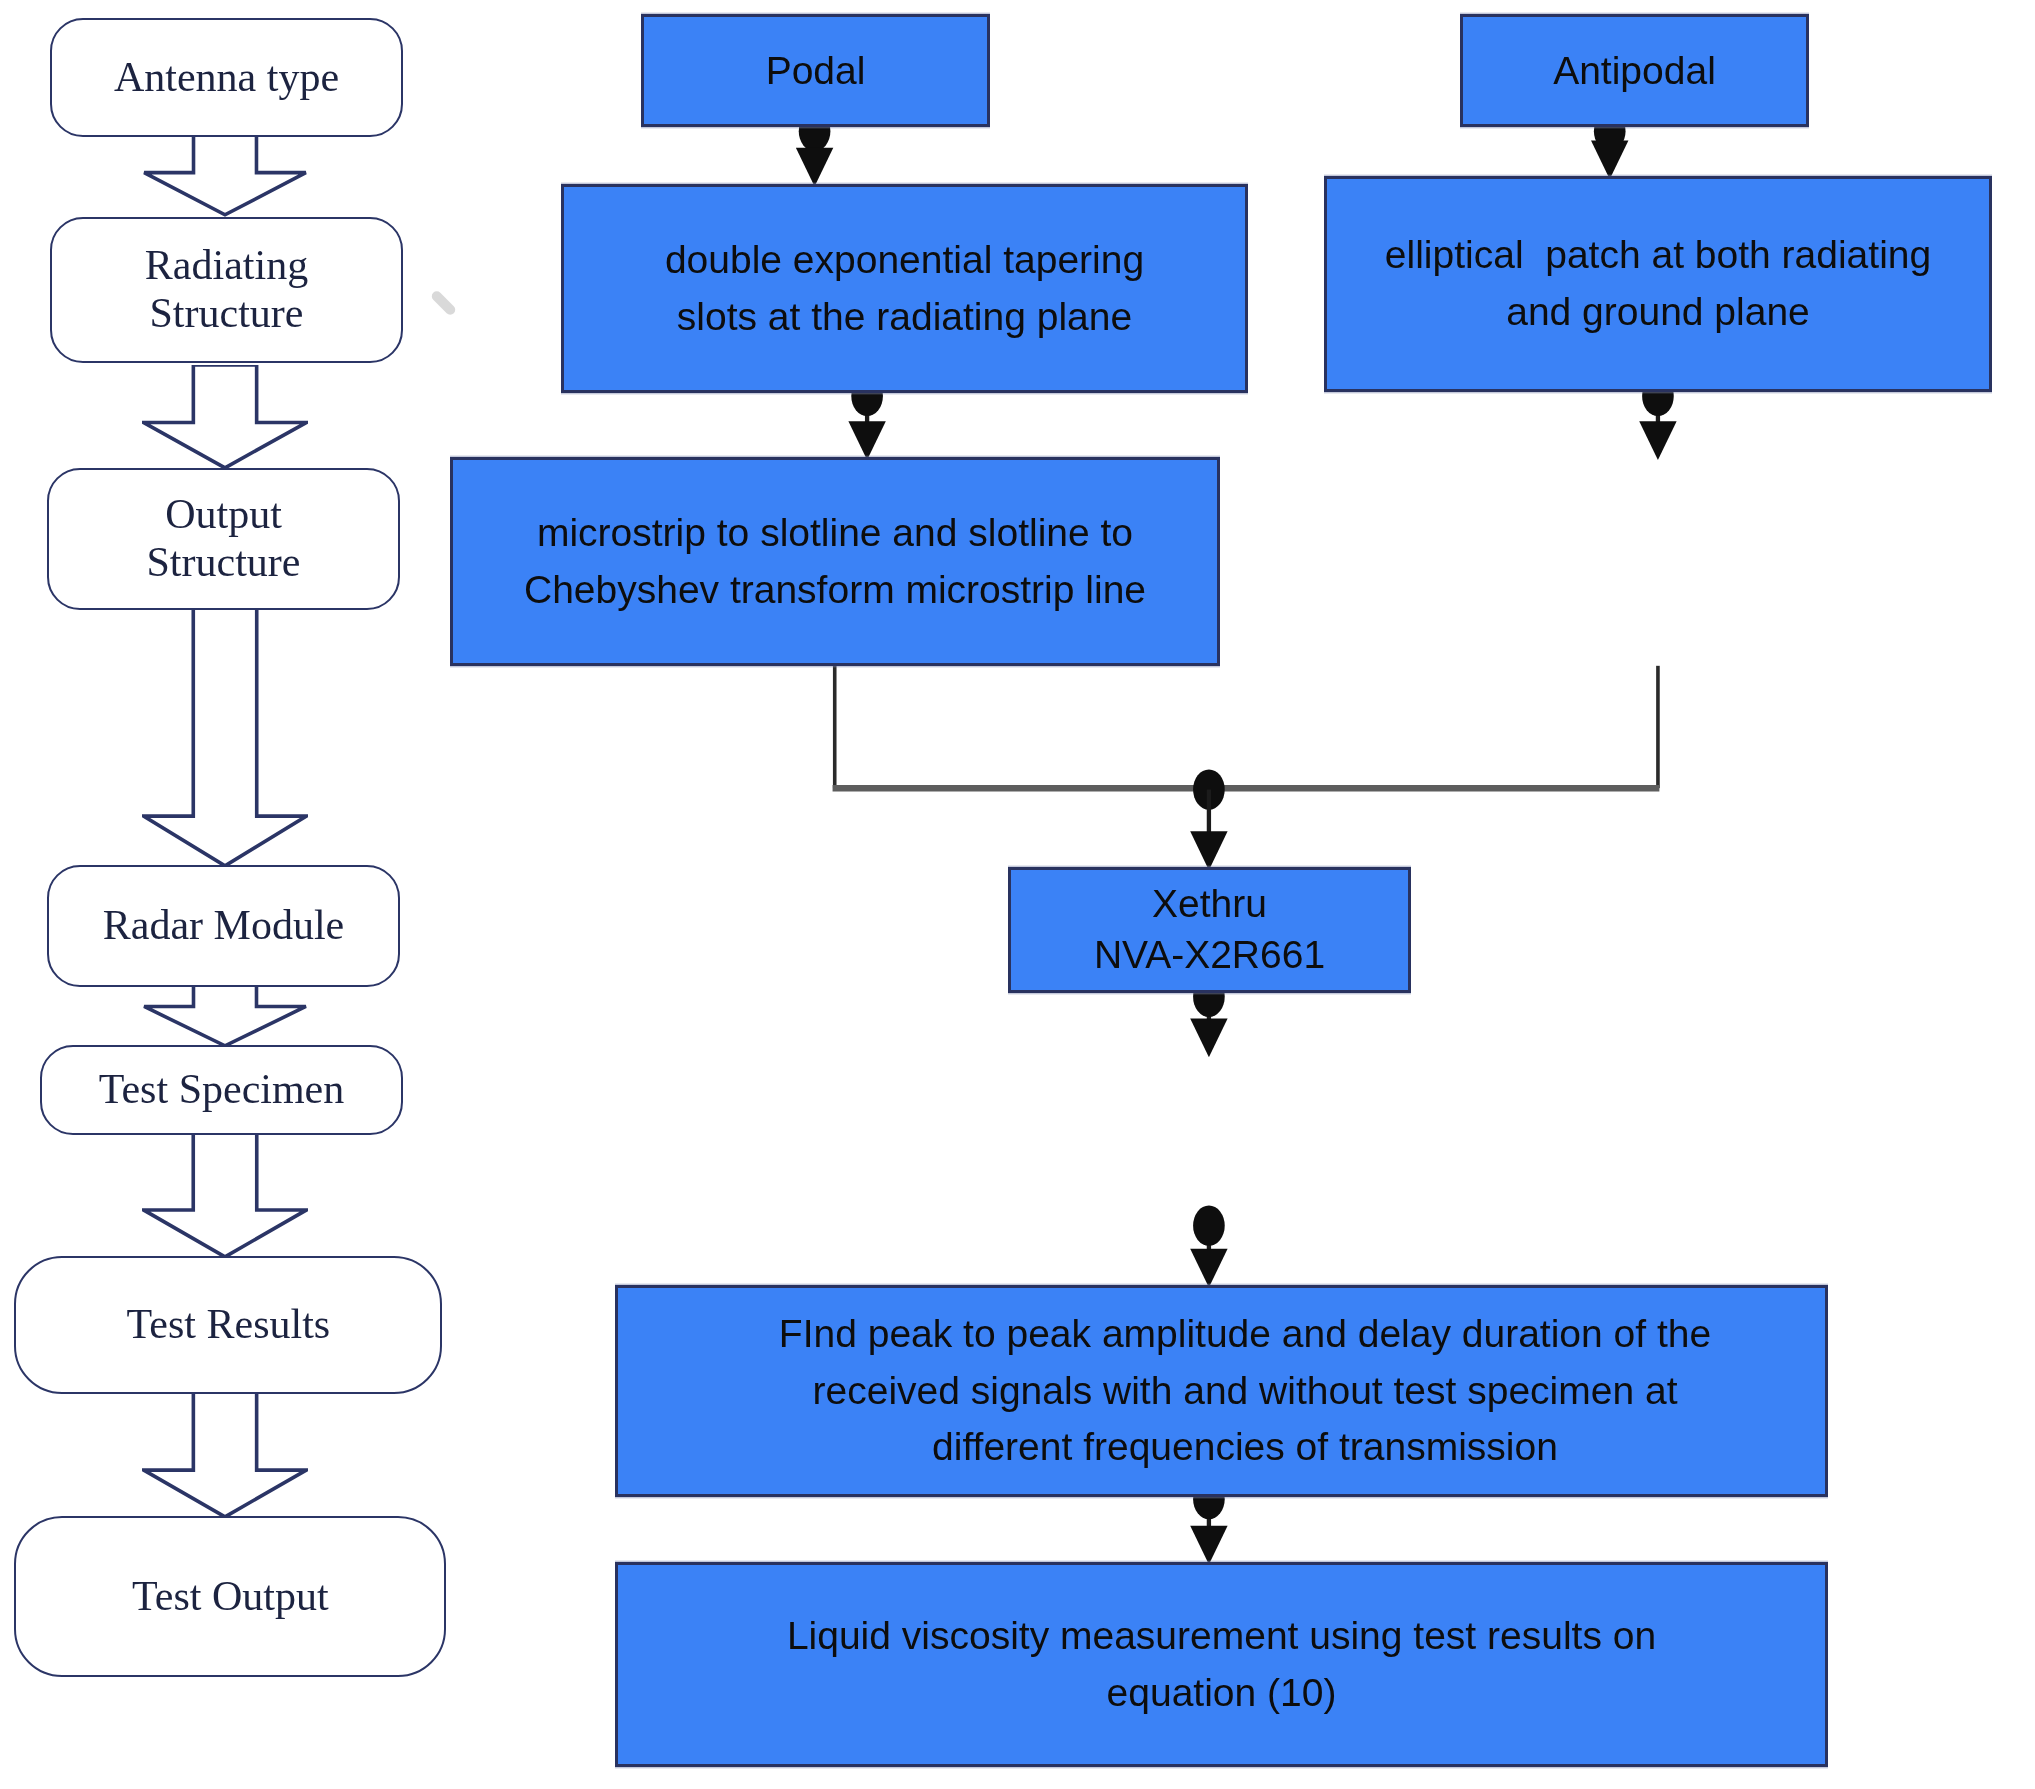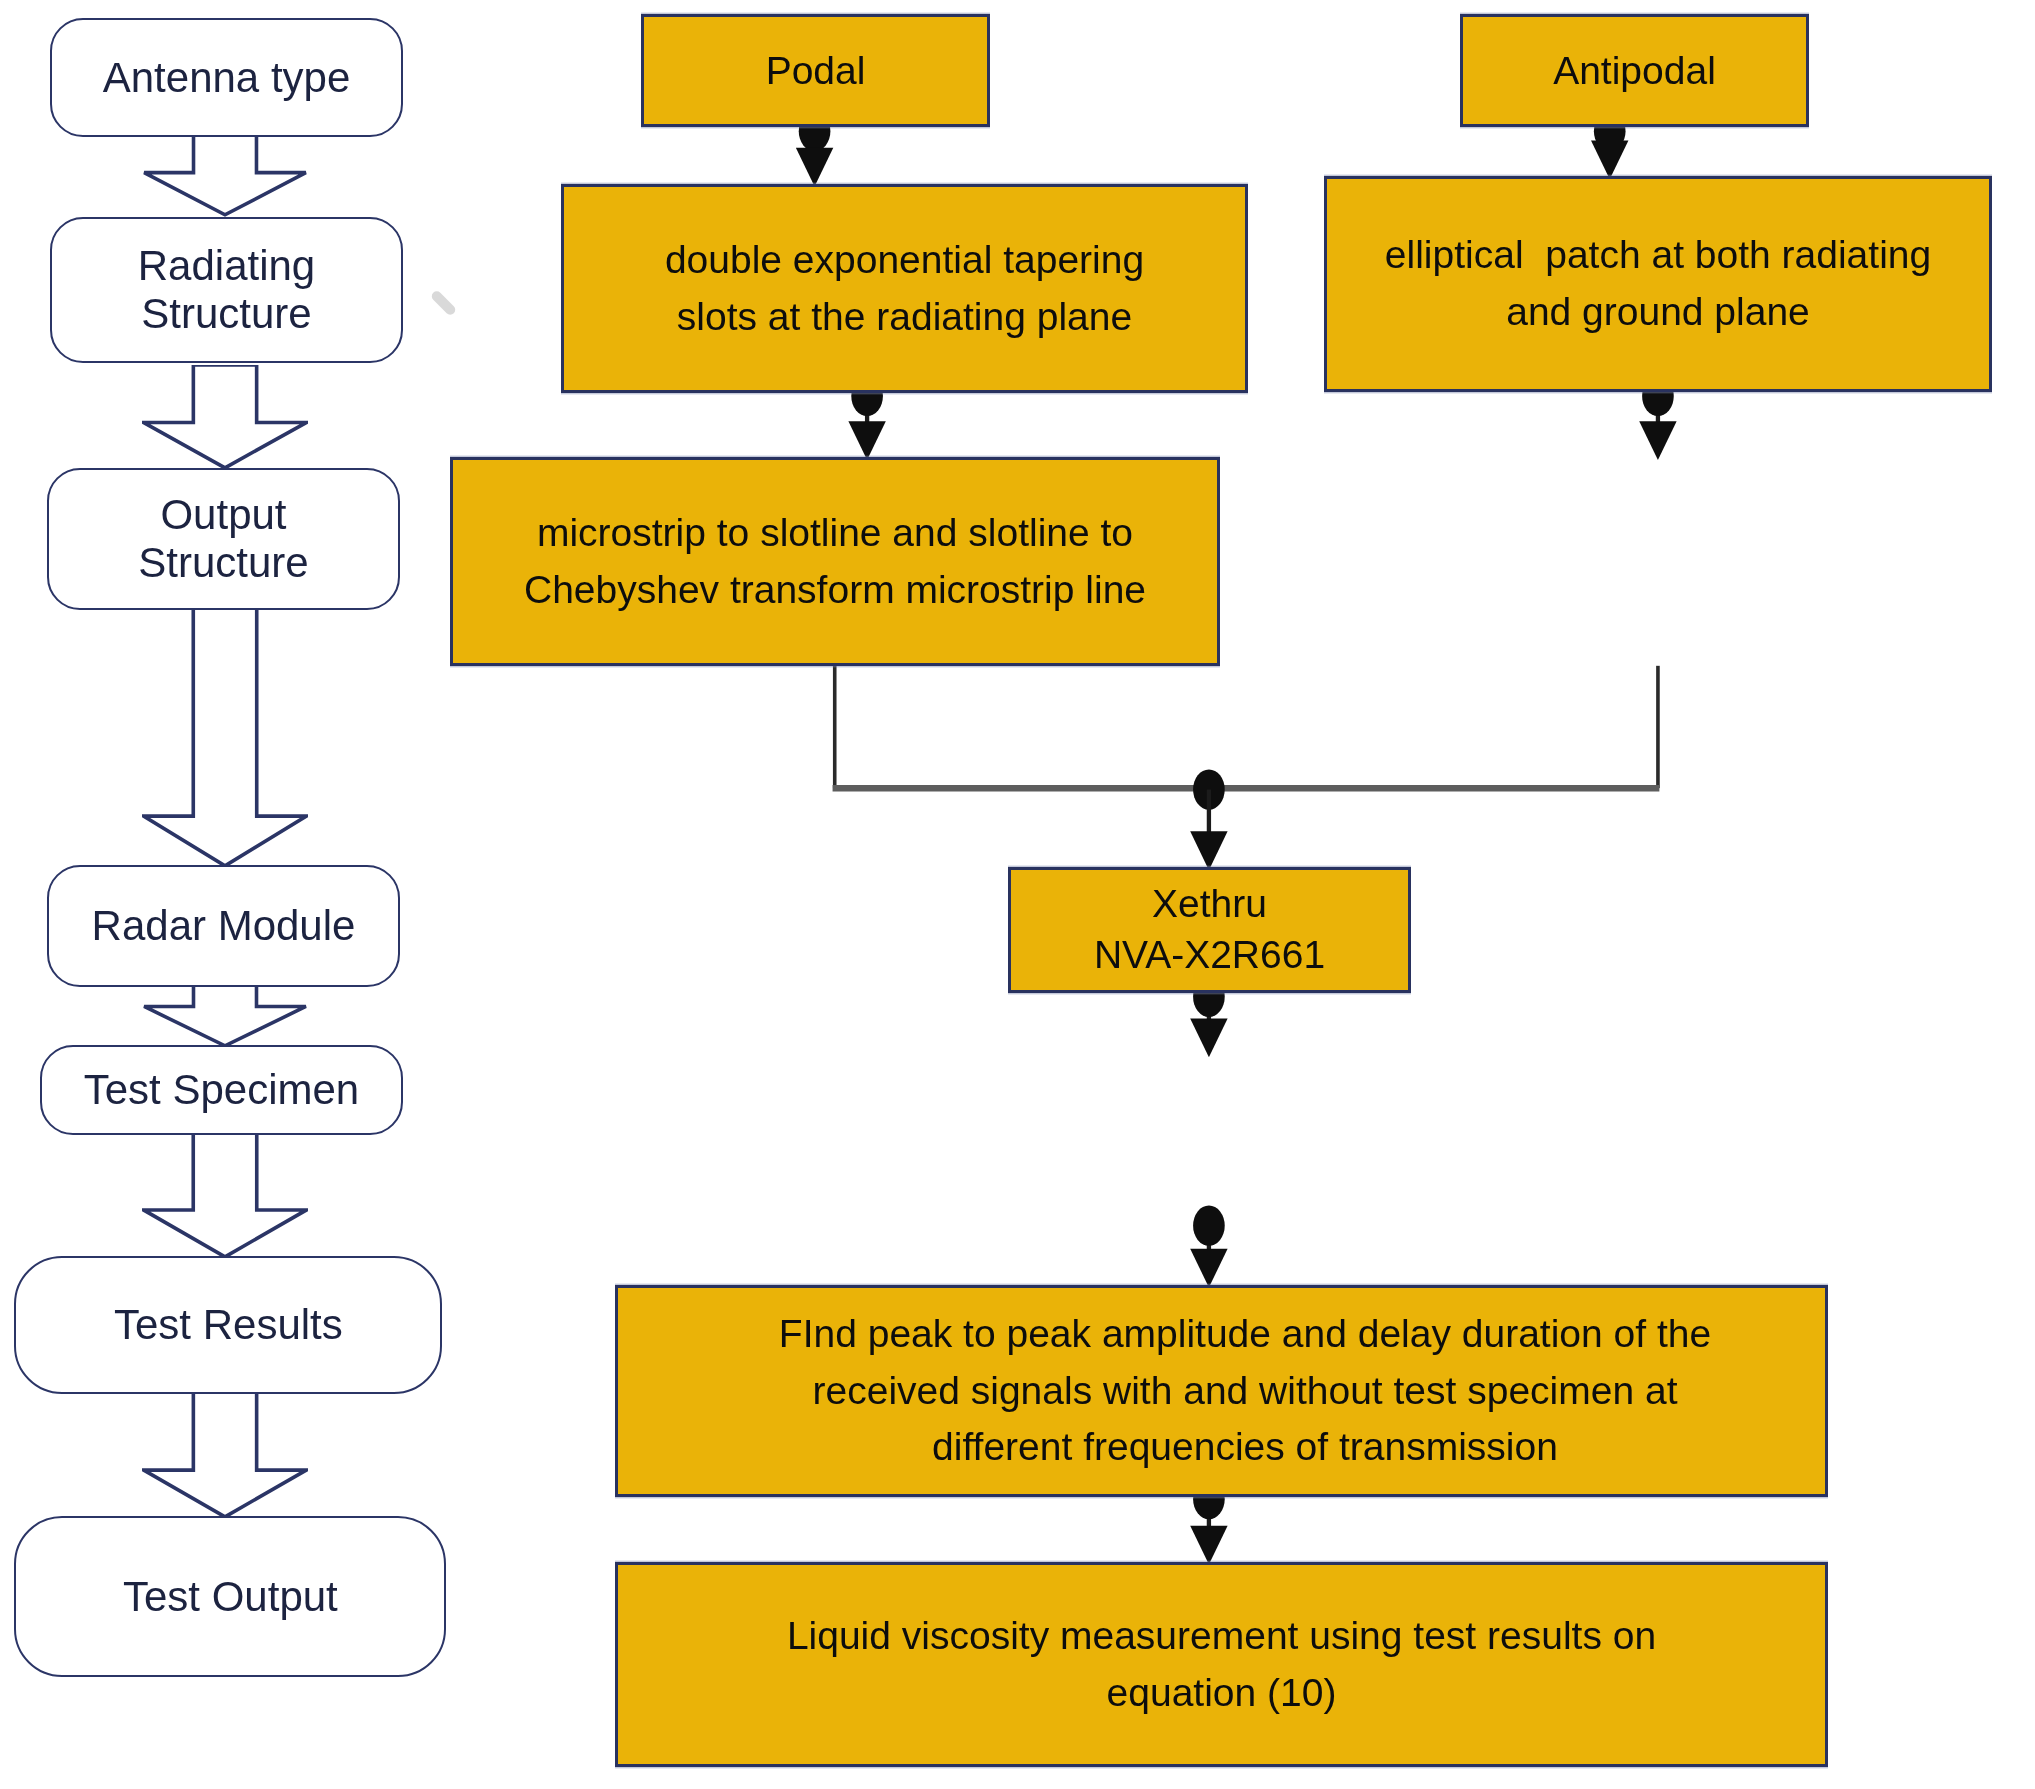--- a/index.html
+++ b/index.html
@@ -20,31 +20,31 @@
     overflow:hidden;
   }
   .rbox{
     position:absolute;
     box-sizing:border-box;
     background:#fff;
     border:2.9px solid var(--left-box-border);
     border-radius:33px;
     display:flex;align-items:center;justify-content:center;
     text-align:center;
-    font-family:Liberation Sans, sans-serif;
+    font-family:Liberation Serif, serif;
     font-size:42px;line-height:1.14;
     color:var(--left-text);
     white-space:pre-wrap;
     z-index:2;
   }
   .rbox.big{border-radius:48px;}
   .sbox{
     position:absolute;
     box-sizing:border-box;
-    background:#eab308;
+    background:#3b82f6;
     border:3.6px solid var(--box-border);
     display:flex;align-items:center;justify-content:center;
     text-align:center;
     font-size:39px;line-height:1.45;
     color:var(--box-text);
     white-space:pre-wrap;
     z-index:2;
     box-shadow:0 -1.4px 0 rgba(122,134,172,.45), 0 1.4px 0 rgba(122,134,172,.45);
   }
   .barrow{position:absolute;z-index:1;display:block;}

